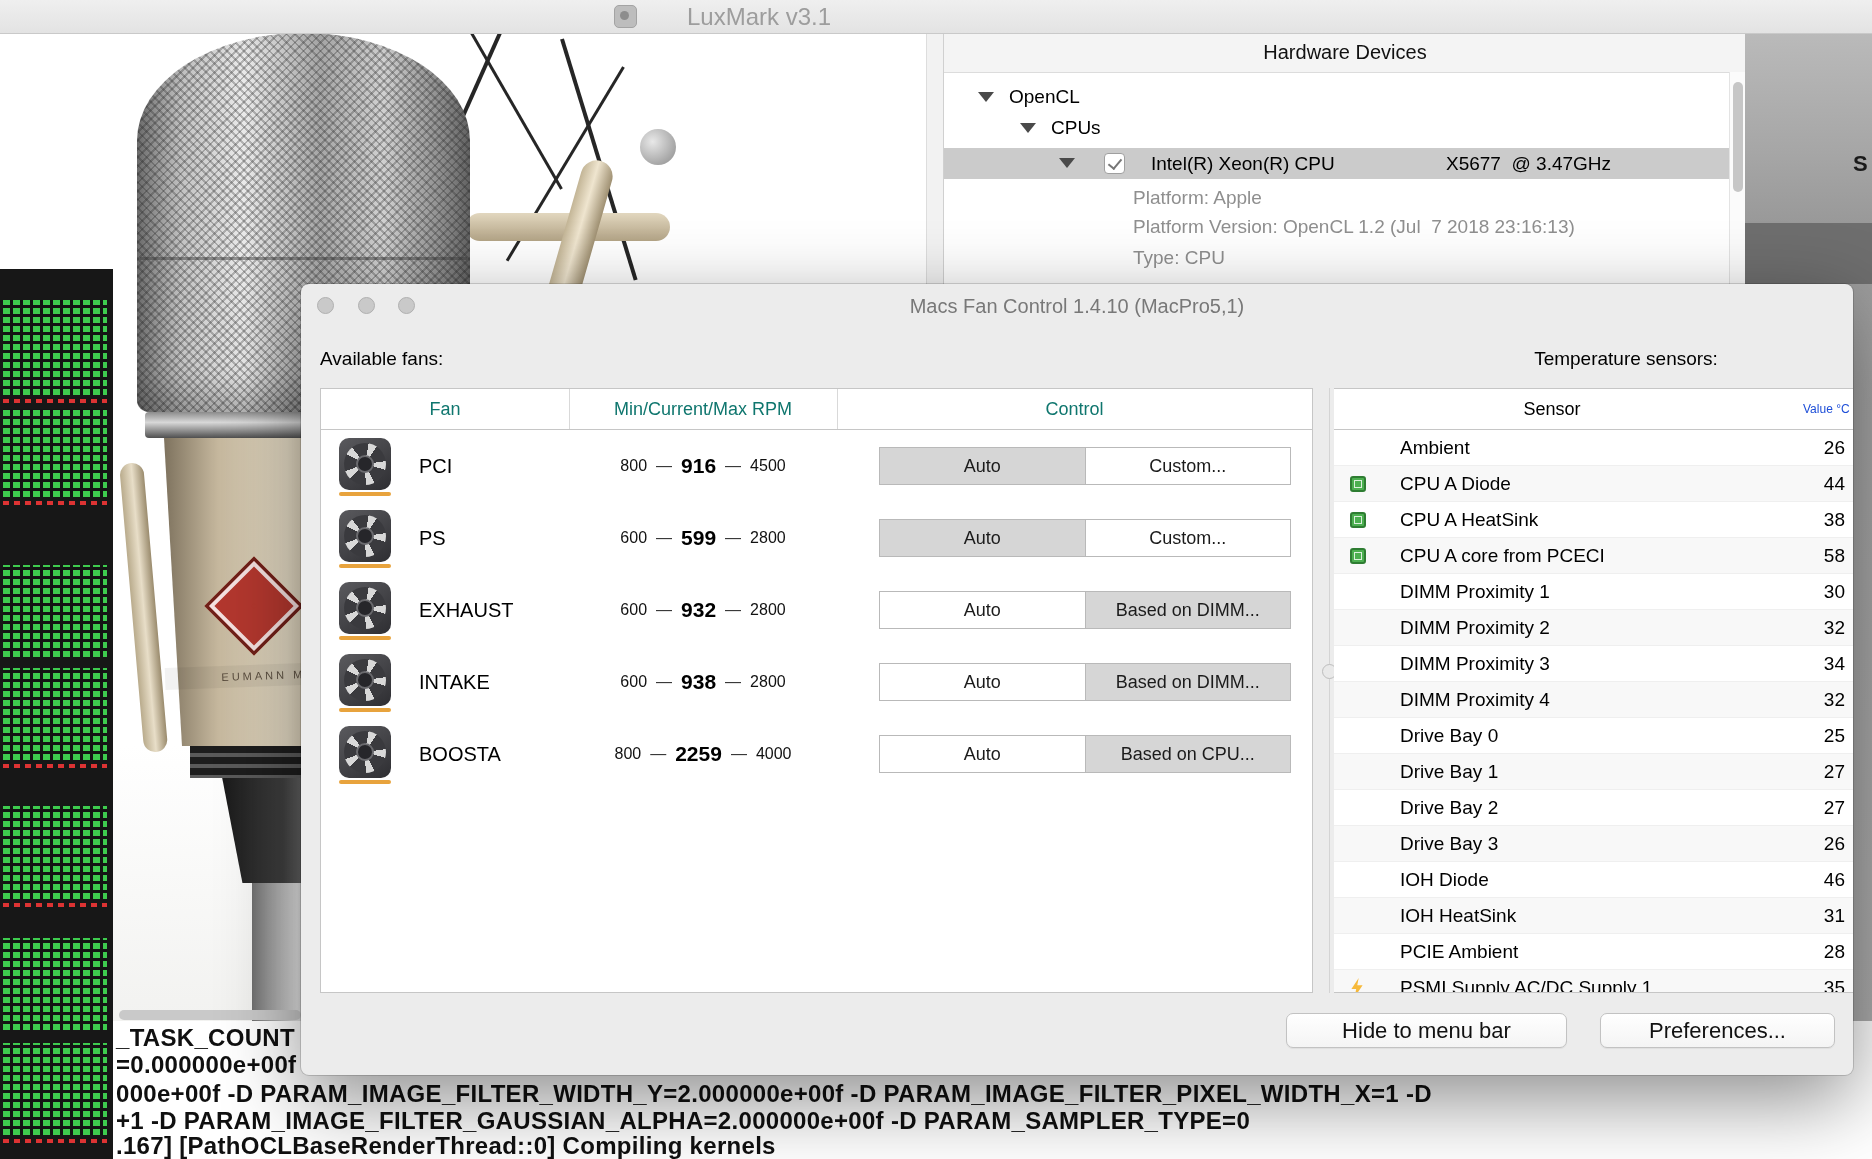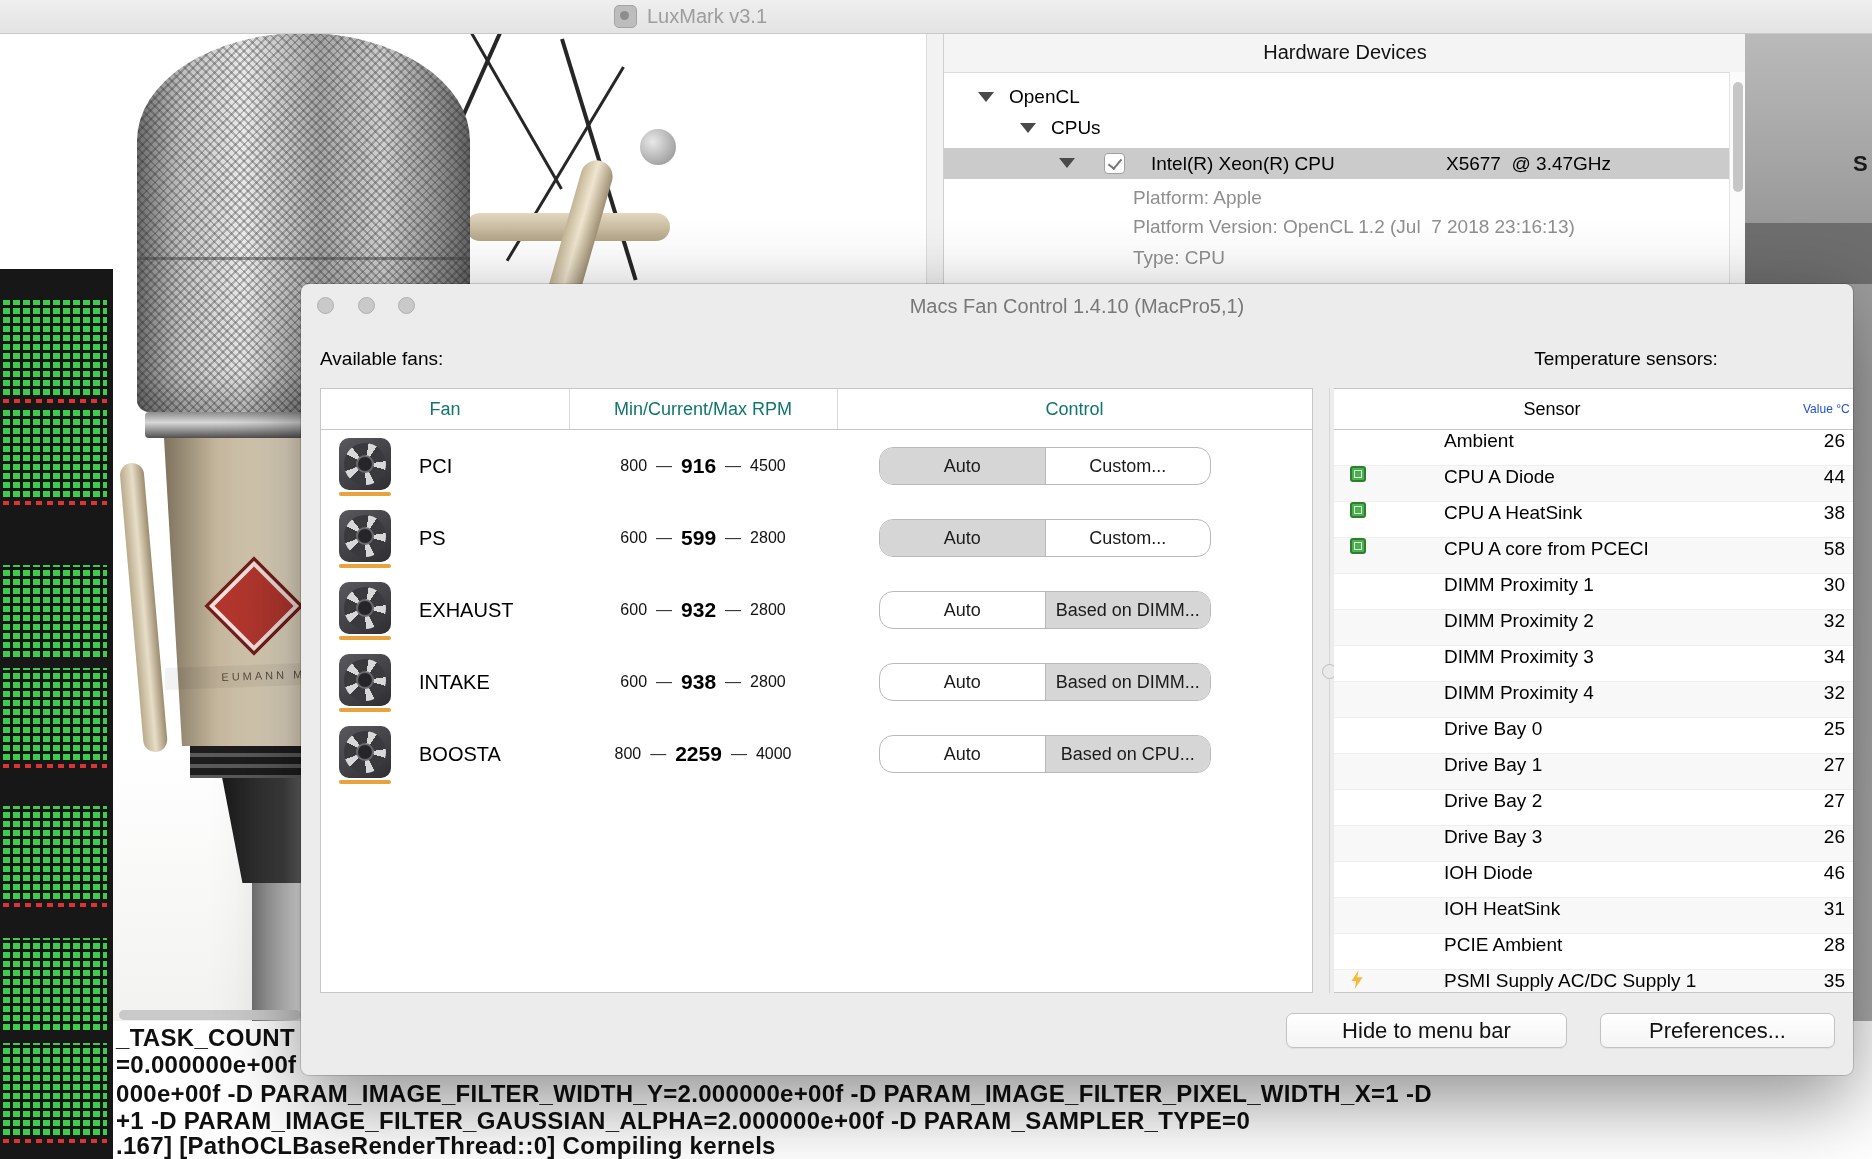--- a/index.html
+++ b/index.html
@@ -6,21 +6,21 @@
   body{width:1872px;height:1159px;overflow:hidden;background:#ddd;
        font-family:"Liberation Sans",sans-serif;}
   #stage{position:relative;width:1872px;height:1159px;overflow:hidden;background:#fff;}
 
   
   #top-bar{position:absolute;left:0;top:0;width:1872px;height:33px;z-index:1;
     background:linear-gradient(#efefef,#e3e3e3);border-bottom:1px solid #c9c9c9;}
   .lux-title-wrap{position:absolute;left:614px;top:0;height:33px;display:flex;align-items:center;gap:10px;}
   .lux-app-icon{width:21px;height:21px;border-radius:5px;background:#bdbdbd;border:1px solid #a3a3a3;position:relative;}
   .lux-app-icon::after{content:"";position:absolute;left:5px;top:5px;width:9px;height:9px;border-radius:50%;background:#8d8d8d;}
-  .lux-title{font-size:20px;color:#9d9d9d;}
+  .lux-title{font-size:24px;color:#9d9d9d;margin-left:40px;}
 
   #render-view{position:absolute;left:0;top:33px;width:943px;height:988px;background:linear-gradient(#ffffff 72%,#f2f2f0);overflow:hidden;z-index:0;}
 
   
   .mic-grille{position:absolute;left:137px;top:0;width:333px;height:379px;
     background:
       repeating-linear-gradient(45deg, rgba(40,40,40,.28) 0 2px, rgba(255,255,255,0) 2px 6px),
       repeating-linear-gradient(-45deg, rgba(40,40,40,.28) 0 2px, rgba(255,255,255,0) 2px 6px),
       linear-gradient(90deg,#787878 0,#c4c4c4 14%,#e9e9e9 32%,#a6a6a6 55%,#d0d0d0 74%,#6e6e6e 100%);
     border-radius:170px 170px 12px 12px / 110px 110px 12px 12px;
@@ -123,37 +123,37 @@
   .fan-blades{position:absolute;left:5px;top:5px;right:5px;bottom:5px;border-radius:50%;
     background:repeating-conic-gradient(from 10deg,#d8d8d8 0 24deg,#3a3a3e 24deg 72deg);}
   .fan-hub{position:absolute;left:50%;top:50%;width:14px;height:14px;margin:-9px 0 0 -9px;border-radius:50%;
     background:#26262a;border:2px solid #6a6a6e;}
   .fan-underline{position:absolute;left:18px;top:62px;width:52px;height:4px;border-radius:2px;}
   .fan-name{position:absolute;left:98px;top:0;height:72px;display:flex;align-items:center;font-size:20px;color:#000;}
   .fan-rpm{position:absolute;left:232px;top:0;width:300px;height:72px;display:flex;align-items:center;justify-content:center;gap:9px;}
   .rpm-min,.rpm-max{font-size:16px;color:#111;}
   .rpm-dash{font-size:16px;color:#333;}
   .rpm-cur{font-size:21px;font-weight:700;color:#000;}
-  .seg-control{position:absolute;left:558px;top:17px;width:332px;height:38px;display:flex;
-    border:1px solid #b9b9b9;border-radius:14px;overflow:hidden;background:#fff;box-sizing:border-box;}
+  .seg-control{position:absolute;left:558px;top:17px;width:412px;height:38px;display:flex;
+    border:1px solid #b9b9b9;border-radius:0;overflow:hidden;background:#fff;box-sizing:border-box;}
   .seg-btn{flex:1;display:flex;align-items:center;justify-content:center;font-size:18px;color:#1b1b1b;white-space:nowrap;}
   .seg-left{border-right:1px solid #b9b9b9;}
   .seg-selected{background:#d6d6d6;}
 
   .splitter{position:absolute;left:1028px;top:104px;width:1px;height:605px;background:#d4d4d4;}
   .split-handle{position:absolute;left:1021px;top:380px;width:15px;height:15px;border-radius:50%;
     background:#e9e9e9;border:1px solid #bdbdbd;box-sizing:border-box;}
 
   #sensors-table{position:absolute;left:1033px;top:104px;width:519px;height:605px;background:#fff;
     border-top:1px solid #c6c6c6;border-bottom:1px solid #c6c6c6;box-sizing:border-box;overflow:hidden;}
   .st-header{position:relative;height:40px;border-bottom:1px solid #c6c6c6;}
   .st-h1{position:absolute;left:0;top:0;width:436px;height:40px;display:flex;align-items:center;justify-content:center;font-size:18px;color:#000;}
   .st-h2{position:absolute;left:469px;top:0;height:40px;display:flex;align-items:center;font-size:12px;color:#1d4ed8;white-space:nowrap;}
   .sensor-rows{height:563px;overflow:hidden;}
-  .sensor-row{display:flex;align-items:flex-start;height:35px;border-bottom:1px solid #efefef;gap:44px;}
+  .sensor-row{display:flex;align-items:center;height:35px;border-bottom:1px solid #efefef;}
   .sensor-row.alt{background:#f8f8f8;}
   .sensor-icon-slot{width:26px;margin-left:16px;display:flex;align-items:center;}
   .chip-icon{width:16px;height:16px;border-radius:3px;border:2px solid #2e7d32;box-sizing:border-box;position:relative;}
   .chip-icon::after{content:"";position:absolute;left:2px;top:2px;right:2px;bottom:2px;border:1px solid rgba(255,255,255,.8);}
   .bolt-icon{width:14px;height:19px;clip-path:polygon(62% 0,10% 58%,44% 58%,34% 100%,90% 38%,52% 38%);}
   .sensor-name{margin-left:24px;font-size:19px;color:#000;flex:1;white-space:nowrap;}
   .sensor-value{margin-right:8px;font-size:19px;color:#000;}
 
   .mac-button{position:absolute;height:35px;background:linear-gradient(#ffffff,#f4f4f4);
     border:1px solid #c2c2c2;border-radius:7px;font-size:22px;color:#111;

